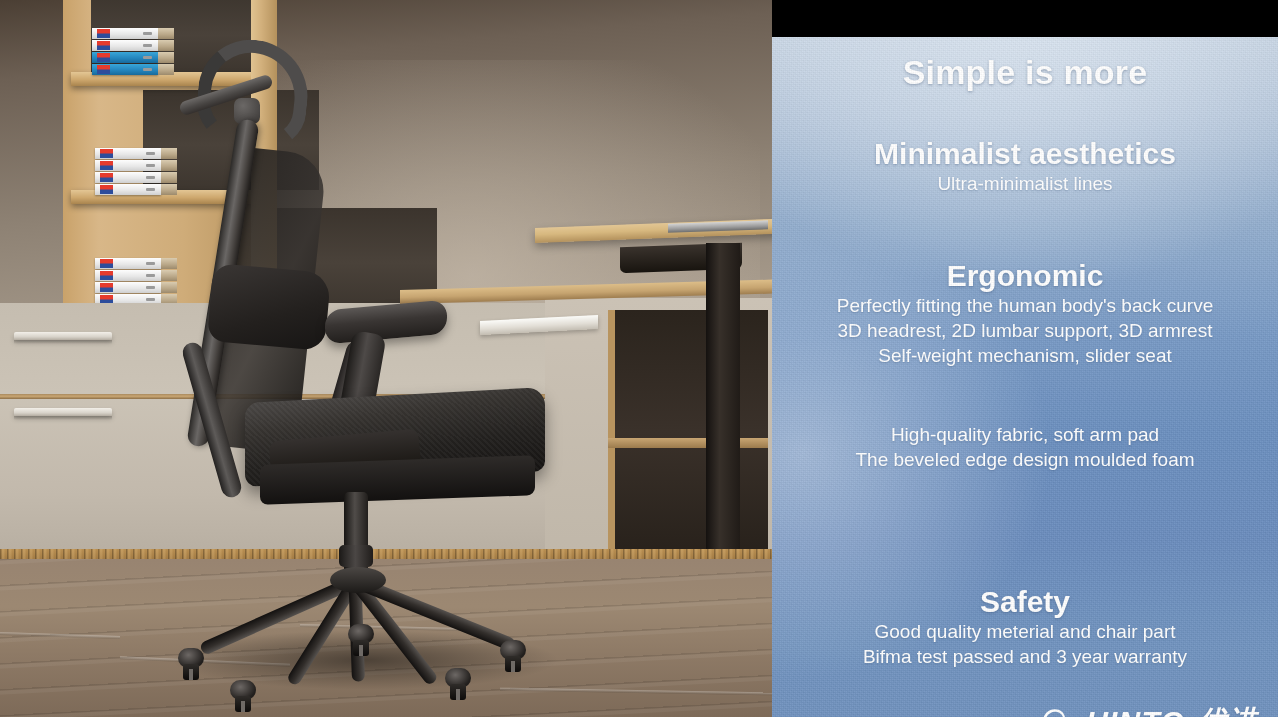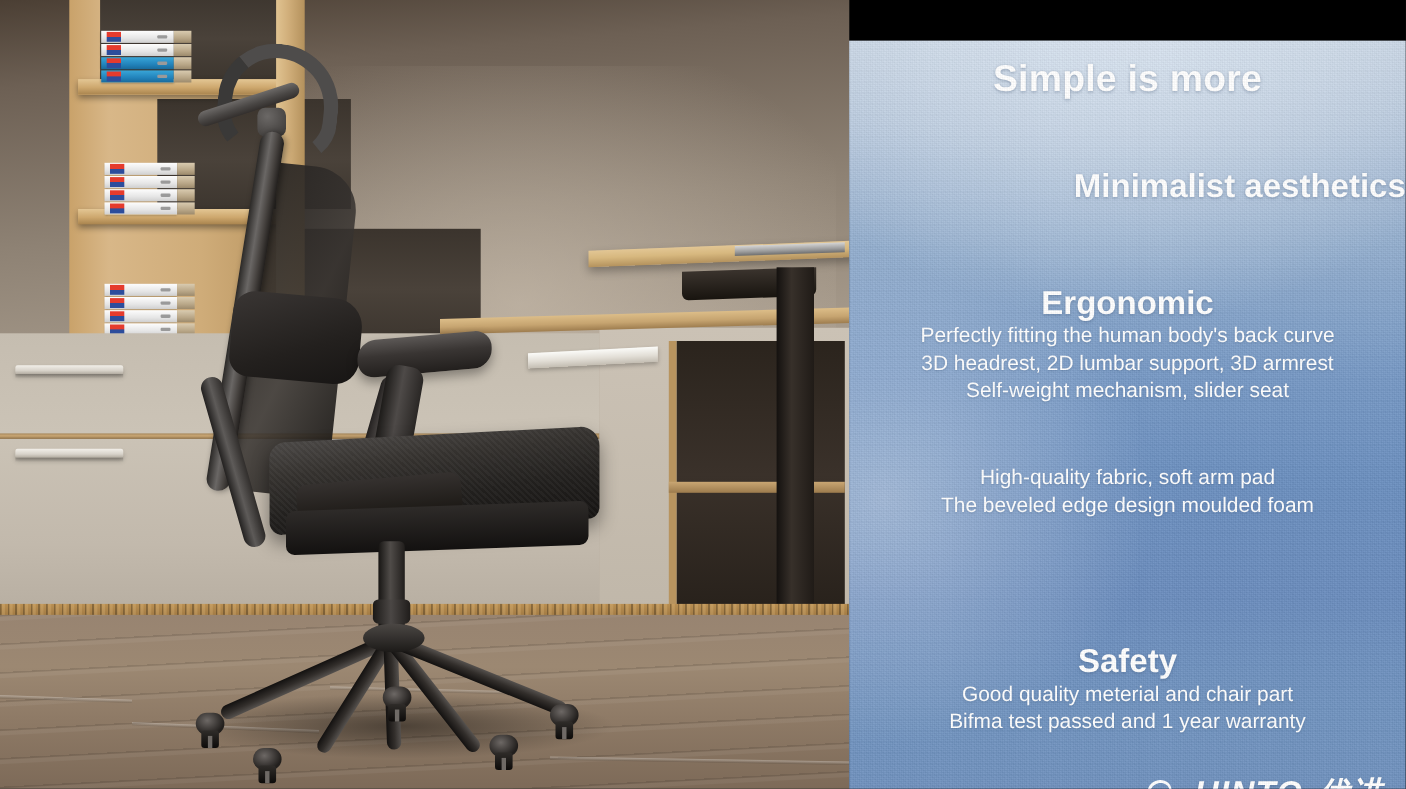--- a/index.html
+++ b/index.html
@@ -374,21 +374,21 @@
 
   .block { position:absolute; left:0; width:100%; }
   .block h2 {
     font-size:30px; font-weight:bold; line-height:1.12;
     text-shadow:0 1px 3px rgba(60,85,120,.45);
   }
   .block .line {
     font-size:19px; font-weight:normal; line-height:1.33;
     text-shadow:0 1px 2px rgba(60,85,120,.35);
   }
-  .b-minimal     { top:116px;text-align:right; }
+  .b-minimal     { top:100px; }
   .b-ergonomic   { top:222px; }
   .b-comfortable { top:385px; }
   .b-safety      { top:548px; }
 
   
   .brand {
     position:absolute; right:22px; bottom:12px;
     display:flex; align-items:center; gap:9px;
   }
   .brand-mark { width:37px; height:37px; flex:0 0 37px; }
@@ -561,38 +561,39 @@
     </div>
   </div>
 
   <div class="panel">
     <div class="panel-inner">
 
       <div class="slogan">Simple is more</div>
 
       <div class="block b-minimal">
         <h2>Minimalist aesthetics</h2>
+        <div class="line">Ultra-minimalist lines</div>
       </div>
 
       <div class="block b-ergonomic">
         <h2>Ergonomic</h2>
         <div class="line">Perfectly fitting the human body's back curve</div>
         <div class="line">3D headrest, 2D lumbar support, 3D armrest</div>
         <div class="line">Self-weight mechanism, slider seat</div>
       </div>
 
       <div class="block b-comfortable">
         <div class="line">High-quality fabric, soft arm pad</div>
         <div class="line">The beveled edge design moulded foam</div>
       </div>
 
       <div class="block b-safety">
         <h2>Safety</h2>
         <div class="line">Good quality meterial and chair part</div>
-        <div class="line">Bifma test passed and 1 year warranty</div>
+        <div class="line">Bifma test passed and 3 year warranty</div>
       </div>
 
       <div class="brand">
         <span class="brand-mark">
           <svg viewBox="0 0 64 64" width="37" height="37" aria-hidden="true">
             <path d="M56 30c0 14.4-11.1 25-25.6 25C16.4 55 5 44.3 5 30.6 5 18.9 13.6 9 25.8 9c10 0 17.6 7.1 17.6 16.3 0 7.6-5.5 13.3-12.6 13.3-5.2 0-9.3-3.5-9.3-8.2 0-3.6 2.6-6.4 6-6.4 2.1 0 3.8 1 4.8 2.6-1-.5-1.9-.7-2.9-.7-3 0-5.2 2.1-5.2 4.9 0 3.2 2.8 5.6 6.6 5.6 5.4 0 9.4-4.3 9.4-10.1 0-7.2-6-12.8-14-12.8C16.9 13.5 9 21.4 9 31.3c0 11.3 9.6 20 21.9 20C43.5 51.3 53 42.3 53 30c0-1.1-.1-2.2-.2-3.2 2 1 3.2 2 3.2 3.2z" fill="#ffffff"></path>
           </svg>
         </span>
         <span class="brand-word">UINTO</span>
         <span class="brand-cn">优进</span>

